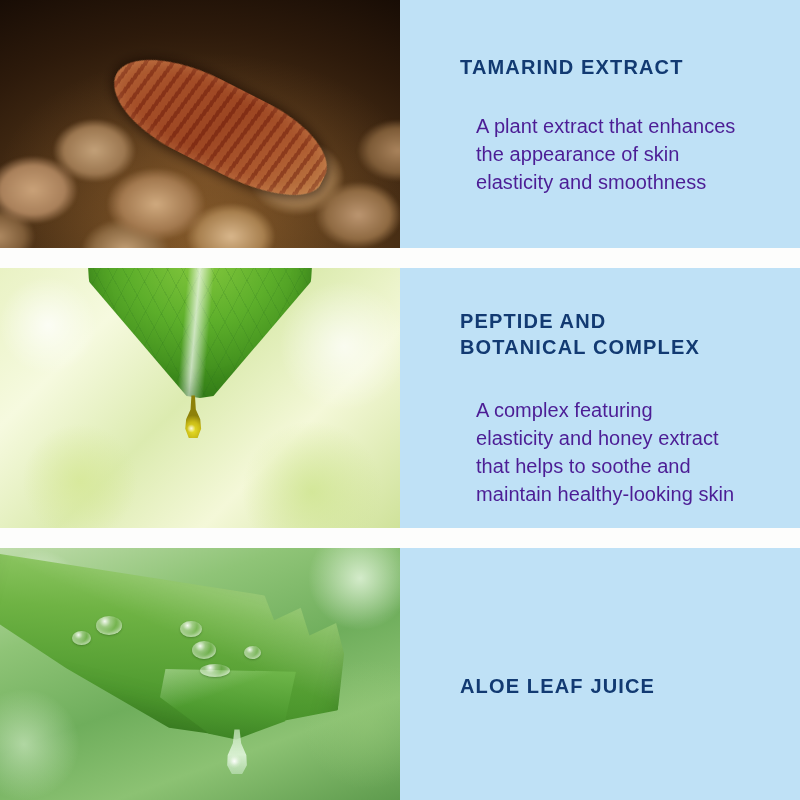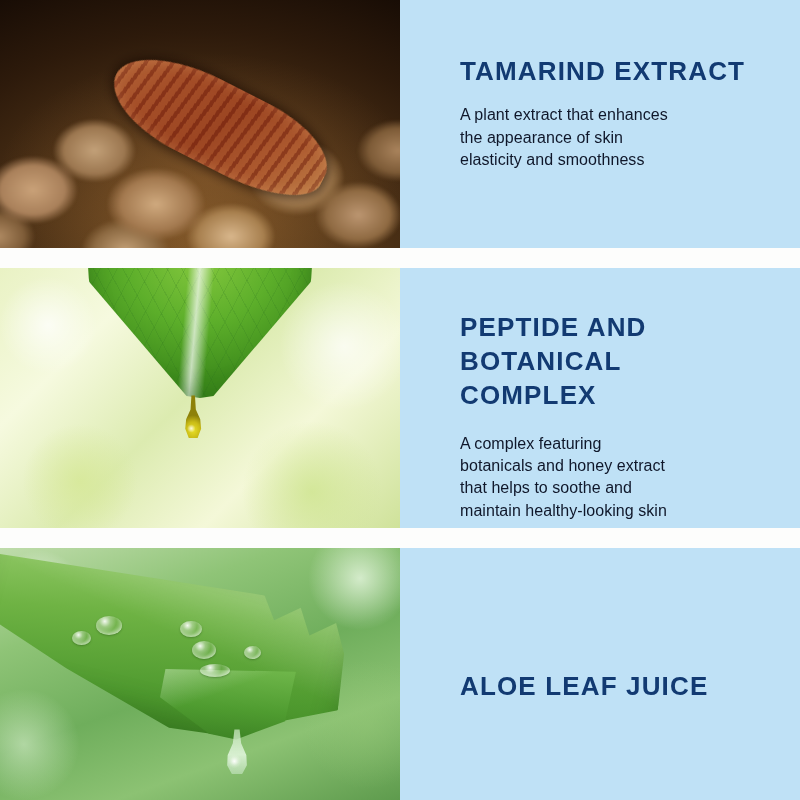--- a/index.html
+++ b/index.html
@@ -53,34 +53,34 @@
     flex-direction: column;
     justify-content: center;
   }
   .textpane.pane-1 { justify-content: flex-start; padding-top: 54px; }
   .textpane.pane-2 { justify-content: center; }
   .textpane.pane-3 { justify-content: center; padding-top: 40px; }
 
   .ingredient-title {
     color: #123a72;
     font-weight: bold;
-    font-size: 26px;
+    font-size: 20px;
     letter-spacing: 1.15px;
     line-height: 1.32;
     margin: 0 0 16px 0;
     white-space: pre-line;
   }
   .pane-2 .ingredient-title { margin-bottom: 20px; margin-top: 36px; }
   .pane-3 .ingredient-title { margin-bottom: 15px; }
 
   .ingredient-desc {
-    color: #0f172a;
-    font-size: 16px;
+    color: #4c1d95;
+    font-size: 20px;
     line-height: 1.40;
-    margin: 0;
+    margin: 16px;
     white-space: pre-line;
     letter-spacing: 0.05px;
   }
 
   
   .ph-tamarind {
     background:
       radial-gradient(ellipse 300px 180px at 52% 72%, rgba(180,120,60,0.30) 0%, rgba(0,0,0,0) 70%),
       radial-gradient(ellipse 420px 300px at 50% 100%, #7a5326 0%, #2d1a0b 72%, #140a04 100%),
       linear-gradient(180deg, #140904 0%, #1a0d05 30%, #29170a 60%, #3a2210 100%);
@@ -247,21 +247,21 @@
   </section>
 
   <div class="gap-1"></div>
 
   <section class="panel panel-2">
     <div class="photo ph-leaf"></div>
     <div class="textpane pane-2">
       <h2 class="ingredient-title">PEPTIDE AND
 BOTANICAL COMPLEX</h2>
       <p class="ingredient-desc">A complex featuring
-botanicals and honey extract
+elasticity and honey extract
 that helps to soothe and
 maintain healthy-looking skin</p>
     </div>
   </section>
 
   <div class="gap-2"></div>
 
   <section class="panel panel-3">
     <div class="photo ph-aloe">
       <div class="aloe-blade"></div>

